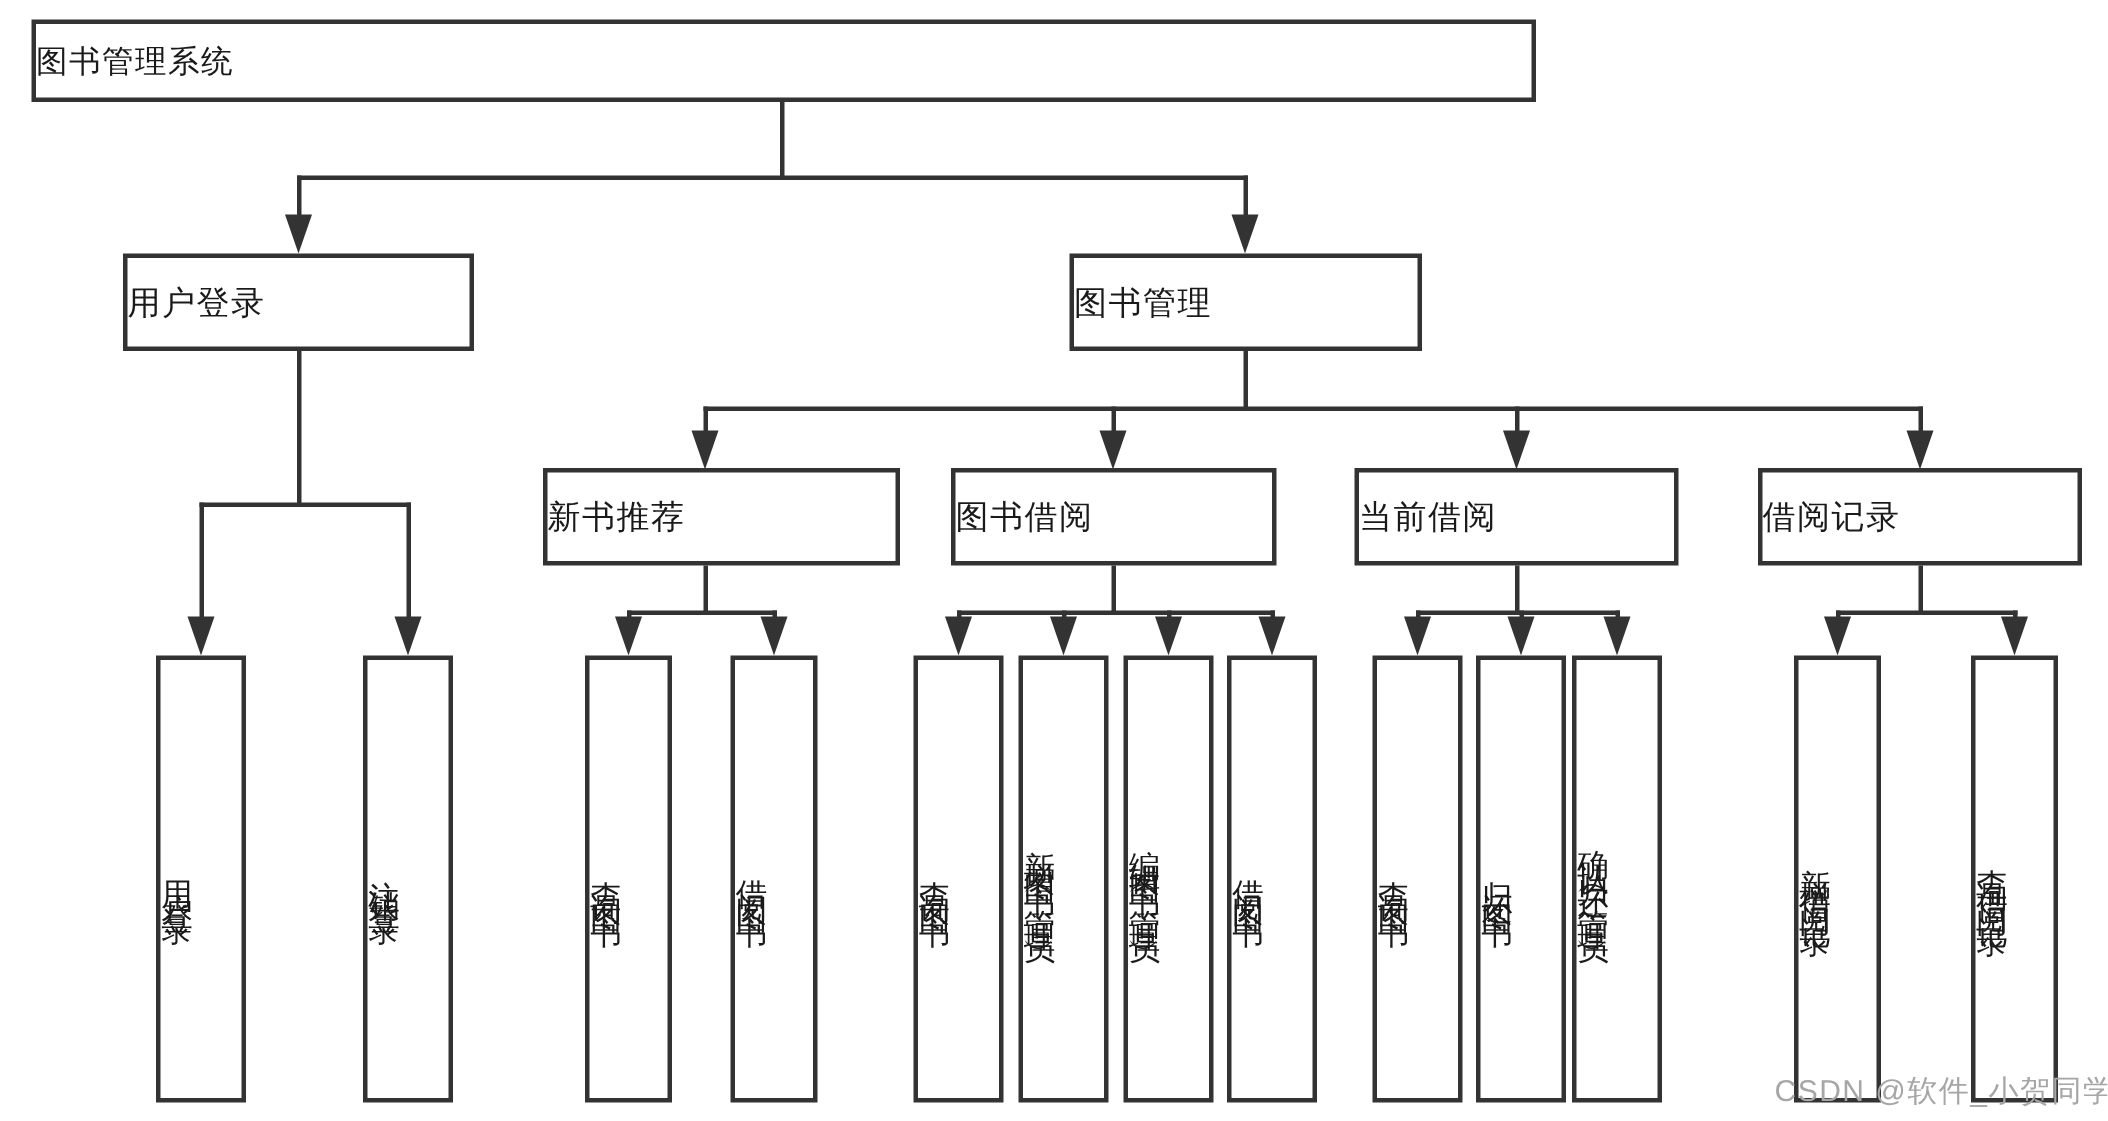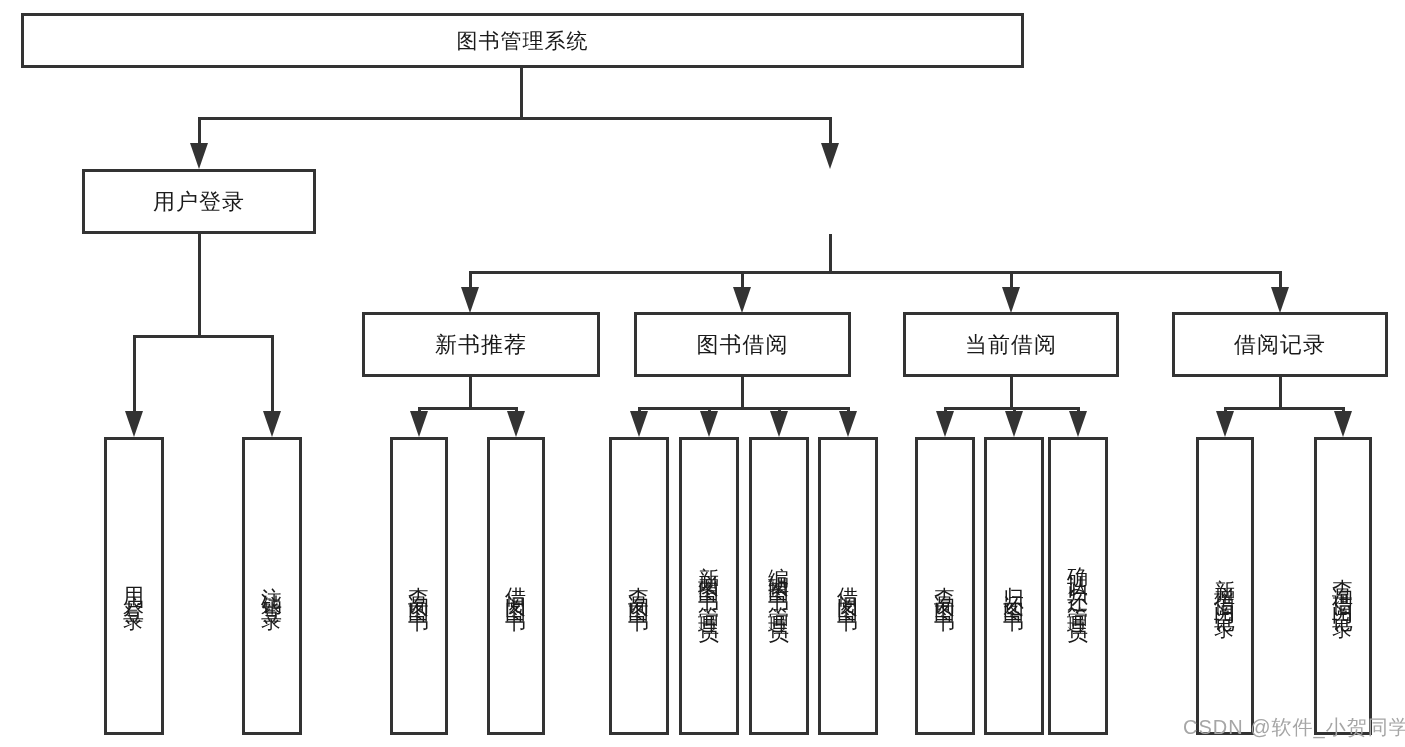--- a/index.html
+++ b/index.html
@@ -11,21 +11,21 @@
     font-family: "Liberation Sans", sans-serif;
     overflow: hidden;
   }
   .box {
     position: absolute;
     box-sizing: border-box;
     border: 3px solid #333333;
     background: #ffffff;
     display: flex;
     align-items: center;
-    justify-content: center;
+    justify-content: flex-start;
     color: #1a1a1a;
   }
   .hbox { font-size: 22px; letter-spacing: 1px; }
   .rootbox { font-size: 21px; letter-spacing: 1px; }
   .vbox span {
     writing-mode: vertical-rl;
     text-orientation: mixed;
     font-size: 21px;
     letter-spacing: 8px;
     line-height: 1;
@@ -61,20 +61,23 @@
 
   <div class="vl" style="left:520px; top:68px; height:50px;"></div>
   <div class="hl" style="left:198px; top:117px; width:634px;"></div>
   <div class="vl" style="left:198px; top:117px; height:30px;"></div>
   <div class="ah" style="left:190px; top:143px;"></div>
   <div class="vl" style="left:829px; top:117px; height:30px;"></div>
   <div class="ah" style="left:821px; top:143px;"></div>
 
   <div class="box hbox" style="left:82px; top:169px; width:234px; height:65px;">
     <span>用户登录</span>
+  </div>
+  <div class="box hbox" style="left:713px; top:169px; width:235px; height:65px;">
+    <span>图书管理</span>
   </div>
 
   <div class="vl" style="left:198px; top:234px; height:103px;"></div>
   <div class="hl" style="left:133px; top:335px; width:141px;"></div>
   <div class="vl" style="left:133px; top:335px; height:80px;"></div>
   <div class="ah" style="left:125px; top:411px;"></div>
   <div class="vl" style="left:271px; top:335px; height:80px;"></div>
   <div class="ah" style="left:263px; top:411px;"></div>
 
   <div class="vl" style="left:829px; top:234px; height:39px;"></div>

